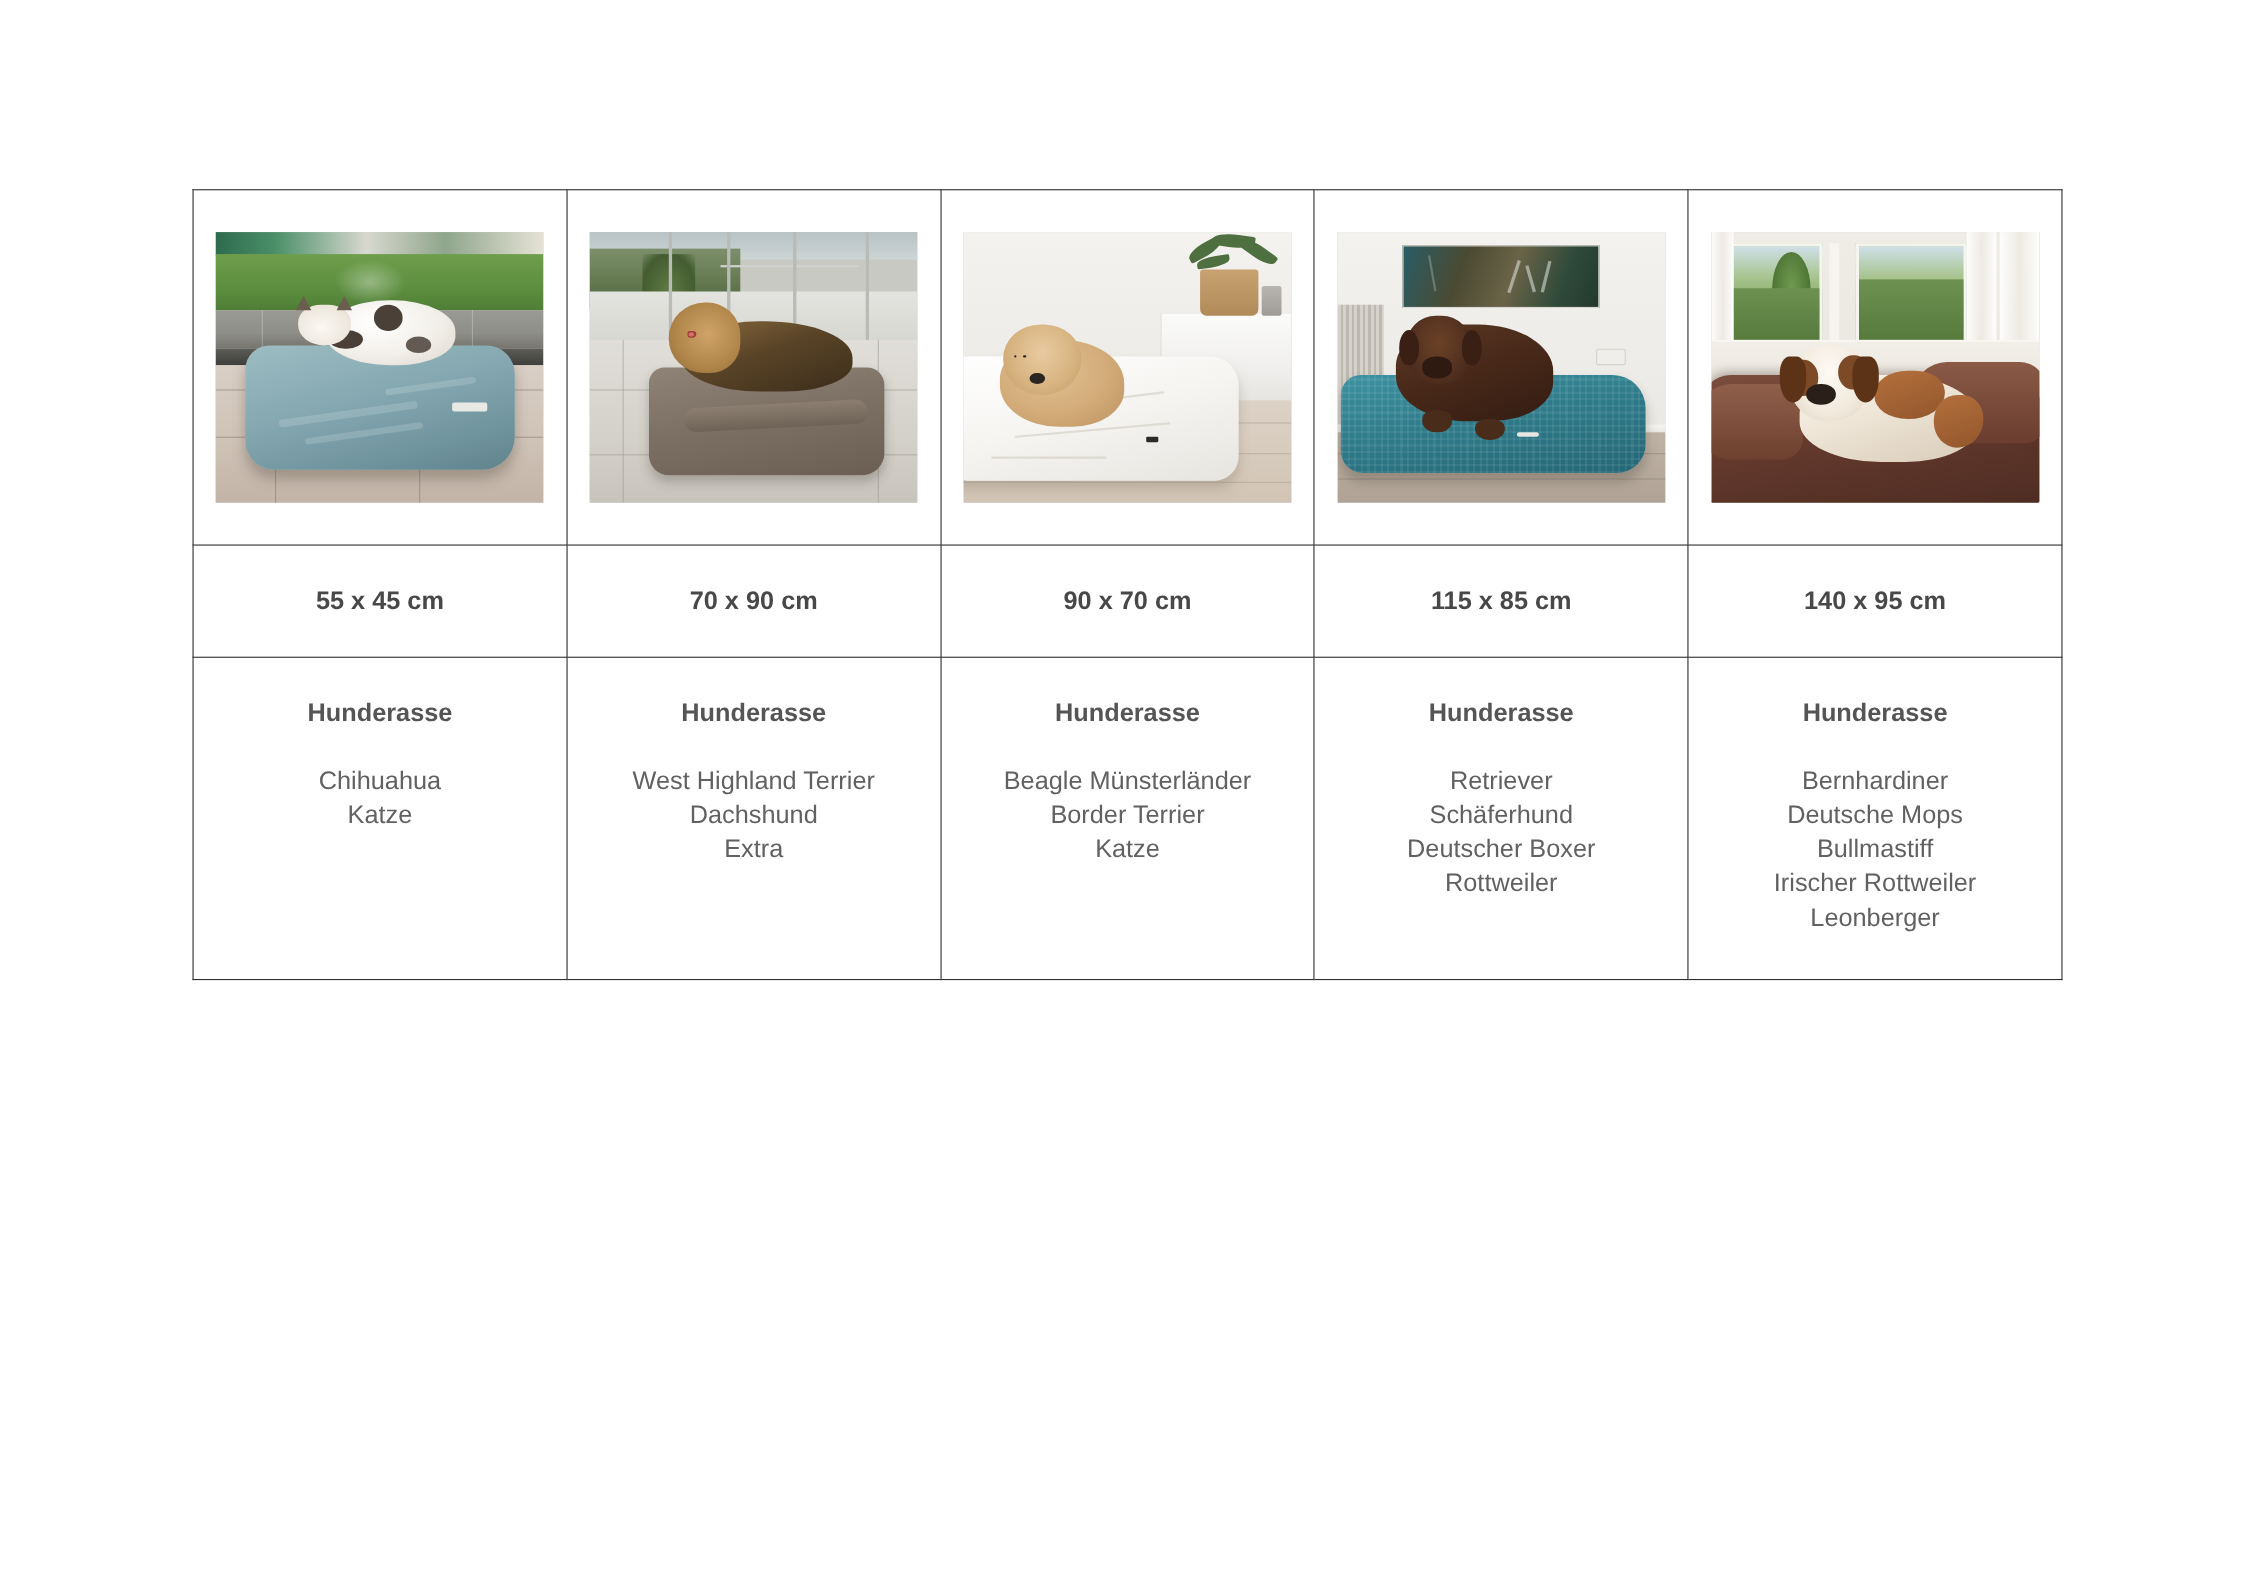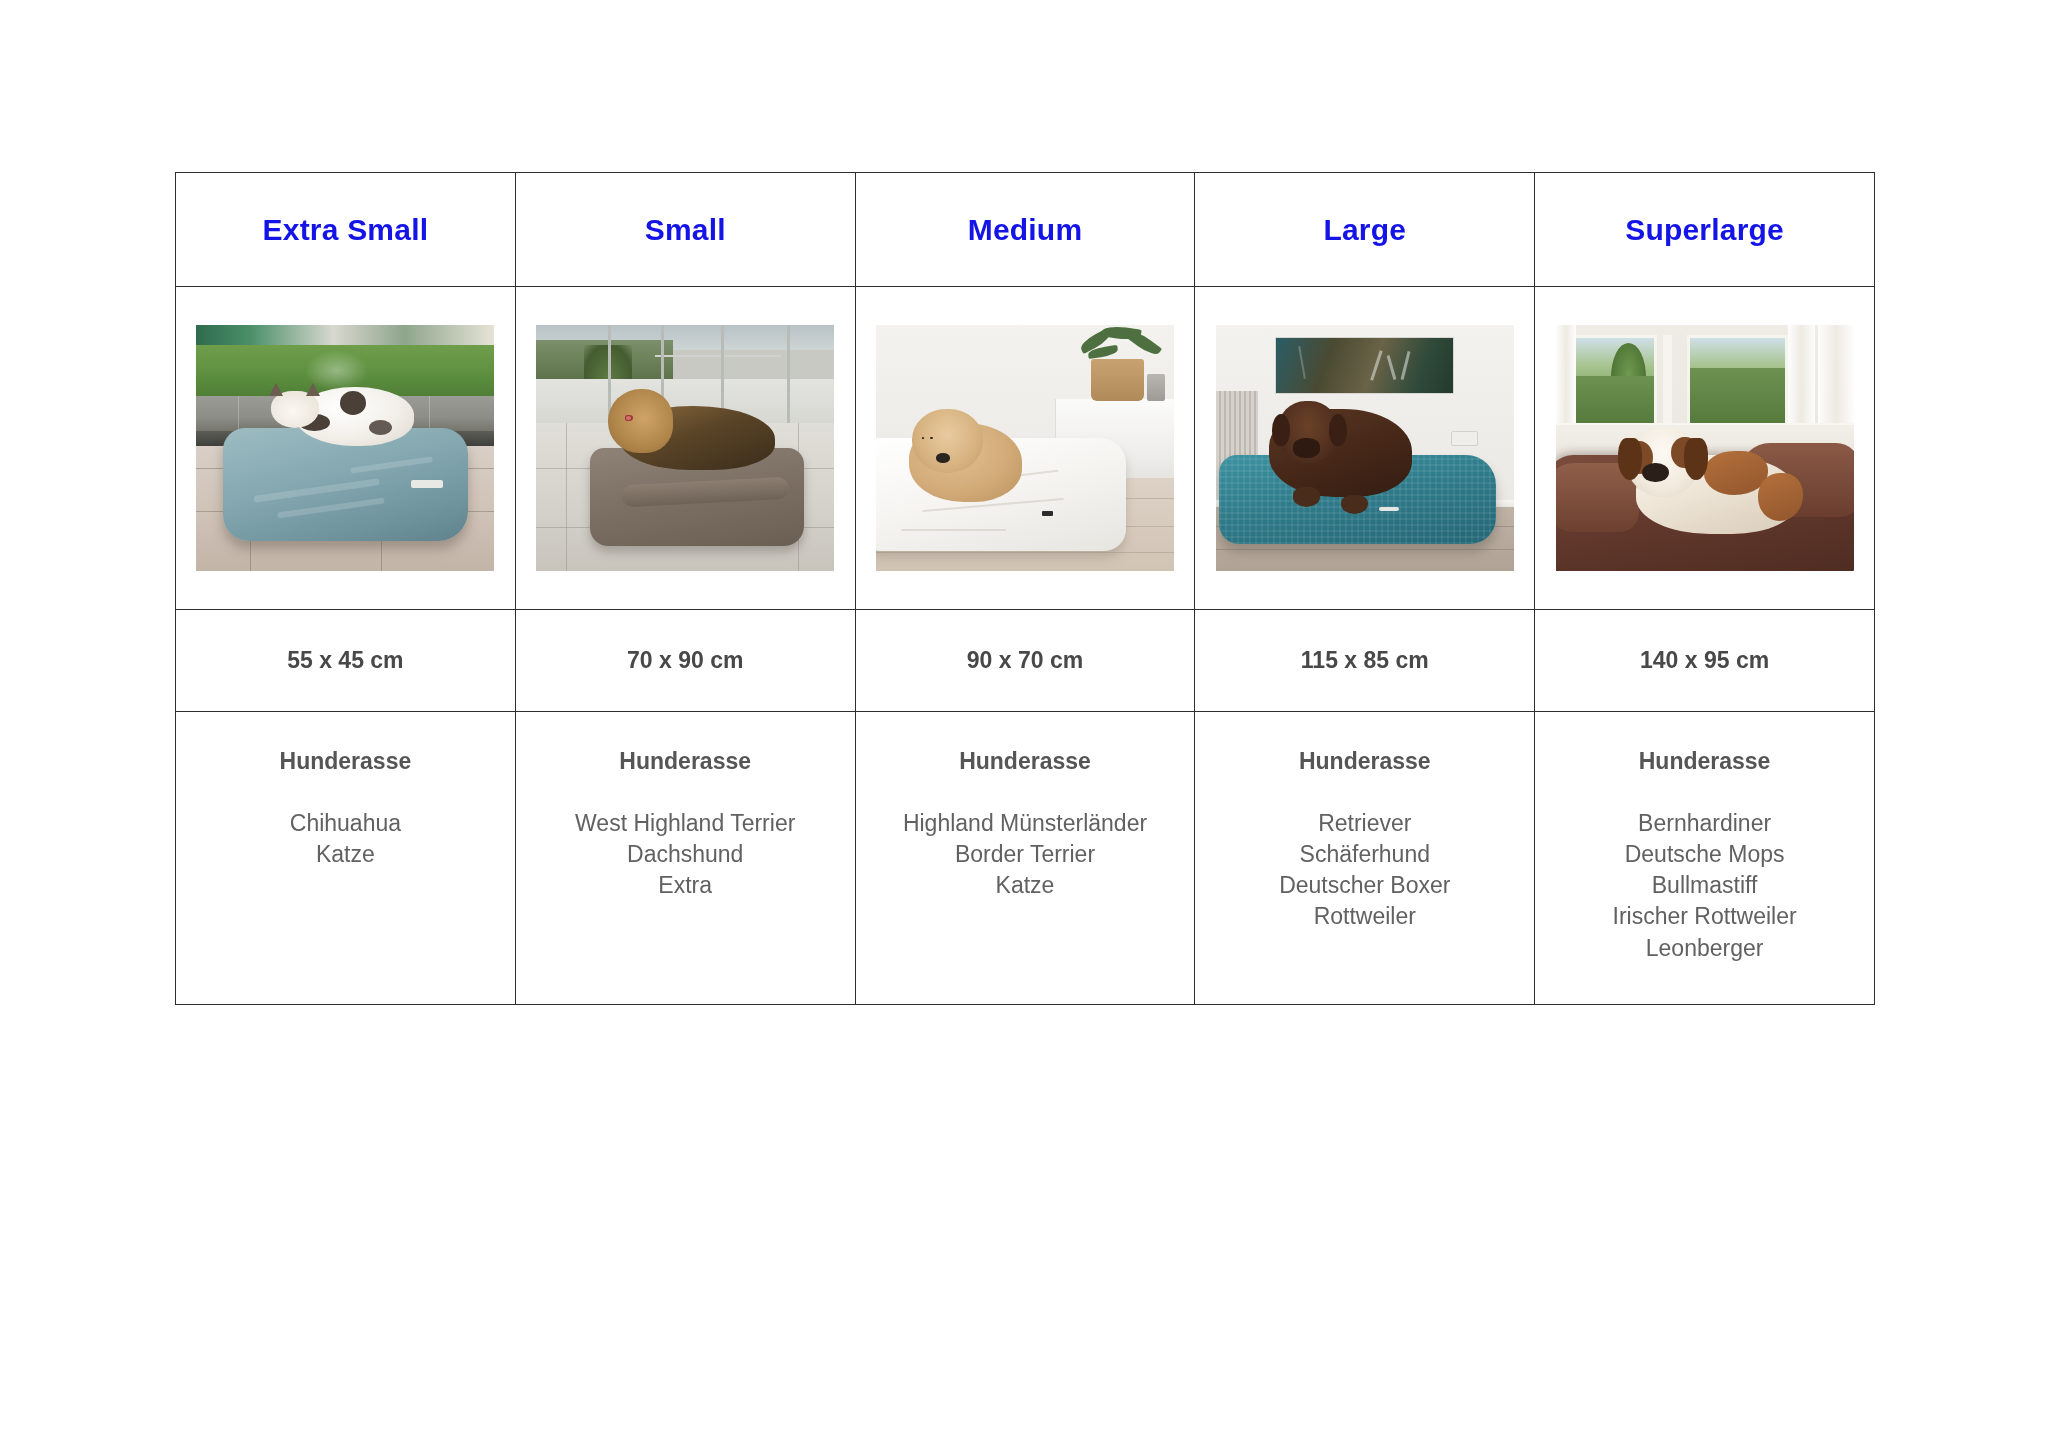--- a/index.html
+++ b/index.html
@@ -341,37 +341,20 @@
   .sc-xl .snout{ position:absolute; left:29%; top:56%; width:9%; height:8%; background:#2b2019; border-radius:48%; }
 </style>
 </head>
 <body>
 
 <div class="page">
 
   <table class="size-table">
 
     <tbody>
-        <tr class="row-header">
-      <td>
-        <div class="hdr-label">Extra Small</div>
-      </td>
-      <td>
-        <div class="hdr-label">Small</div>
-      </td>
-      <td>
-        <div class="hdr-label">Medium</div>
-      </td>
-      <td>
-        <div class="hdr-label">Large</div>
-      </td>
-      <td>
-        <div class="hdr-label">Superlarge</div>
-      </td>
-    </tr>
 
     <tr class="row-photo">
 
       <td>
         <div class="photo-wrap">
           <div class="photo sc-xs">
             <div class="sky"></div>
             <div class="lawn"></div>
             <div class="terrace">
               <span class="tile" style="left:14%"></span>
@@ -564,21 +547,21 @@
         <div class="breeds-title">Hunderasse</div>
         <div class="breeds-list">
               <div>West Highland Terrier</div>
               <div>Dachshund</div>
               <div>Extra</div>
             </div>
       </td>
       <td>
         <div class="breeds-title">Hunderasse</div>
         <div class="breeds-list">
-              <div>Highland Münsterländer</div>
+              <div>Beagle Münsterländer</div>
               <div>Border Terrier</div>
               <div>Katze</div>
             </div>
       </td>
       <td>
         <div class="breeds-title">Hunderasse</div>
         <div class="breeds-list">
               <div>Retriever</div>
               <div>Schäferhund</div>
               <div>Deutscher Boxer</div>

